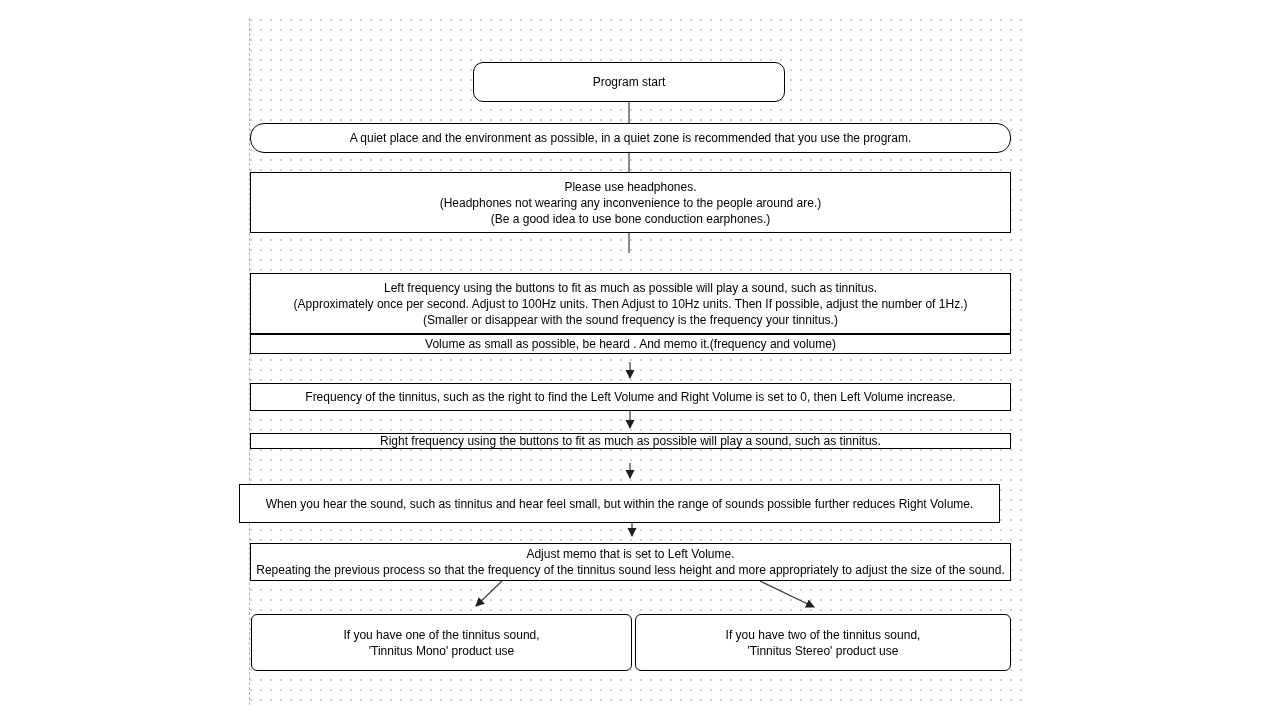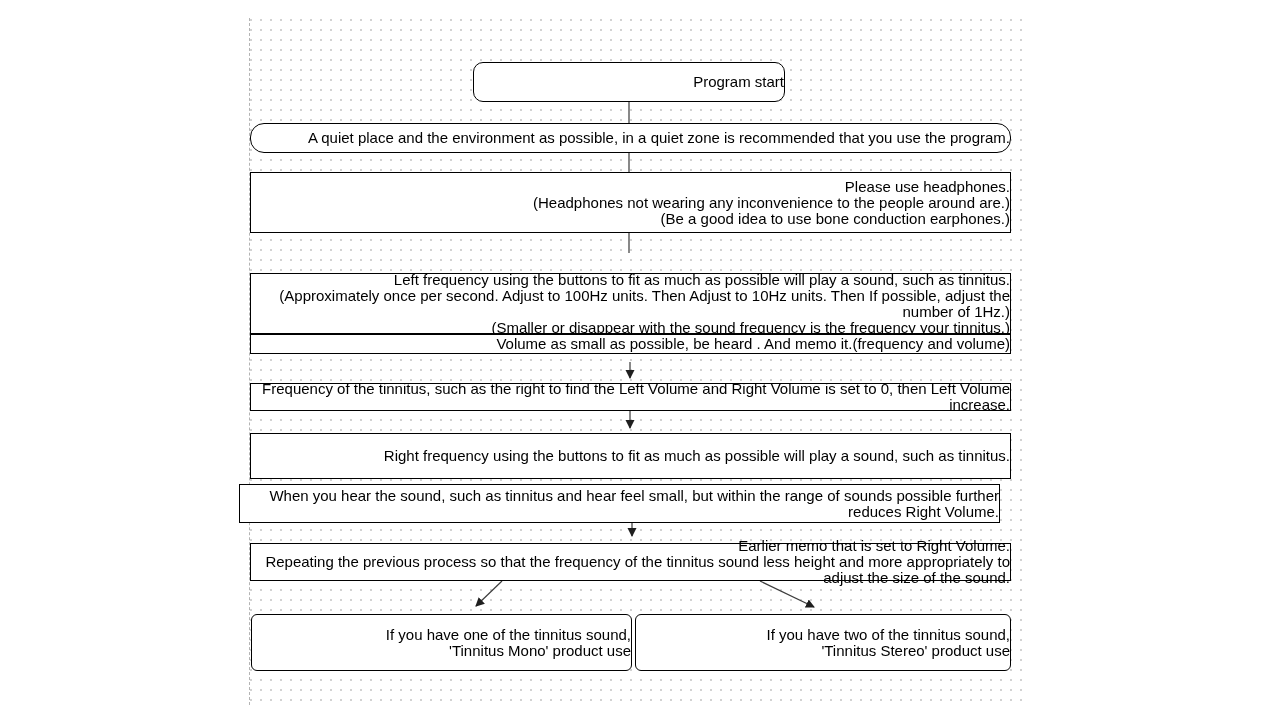--- a/index.html
+++ b/index.html
@@ -31,37 +31,37 @@
   }
   .node {
     position: absolute;
     box-sizing: border-box;
     background: #ffffff;
     border: 1px solid #000000;
     display: flex;
     flex-direction: column;
     justify-content: center;
     align-items: center;
-    text-align: right;
-    font-size: 15px;
+    text-align: center;
+    font-size: 12px;
     line-height: 16px;
     color: #000000;
     z-index: 2;
   }
   .rounded { border-radius: 6px; }
   .line { width: 100%; }
 
   
   #start-node     { left: 473px; top: 62px;  width: 312px; height: 40px; border-radius: 10px; }
   #step-1 { left: 250px; top: 123px; width: 761px; height: 30px; border-radius: 14px; }
   #step-2 { left: 250px; top: 172px; width: 761px; height: 61px; }
   #step-3 { left: 250px; top: 253px; width: 761px; height: 61px; margin-top: 20px; }
   #step-4 { left: 250px; top: 334px; width: 761px; height: 20px; }
   #step-5 { left: 250px; top: 383px; width: 761px; height: 28px; }
-  #step-6 { left: 250px; top: 433px; width: 761px; height: 46px; }
+  #step-6 { left: 250px; top: 433px; width: 761px; height: 16px; }
   #step-7 { left: 239px; top: 484px; width: 761px; height: 39px; }
   #step-8 { left: 250px; top: 543px; width: 761px; height: 38px; }
   #outcome-mono   { left: 251px; top: 614px; width: 381px; height: 57px; }
   #outcome-stereo { left: 635px; top: 614px; width: 376px; height: 57px; }
 
   #connectors {
     position: absolute;
     left: 0; top: 0;
     width: 1280px;
     height: 720px;
@@ -126,21 +126,21 @@
 
   <div class="node" id="step-6">
     <div class="line">Right frequency using the buttons to fit as much as possible will play a sound, such as tinnitus.</div>
   </div>
 
   <div class="node" id="step-7">
     <div class="line">When you hear the sound, such as tinnitus and hear feel small, but within the range of sounds possible further reduces Right Volume.</div>
   </div>
 
   <div class="node" id="step-8">
-    <div class="line">Earlier memo that is set to Right Volume.</div>
+    <div class="line">Adjust memo that is set to Left Volume.</div>
     <div class="line">Repeating the previous process so that the frequency of the tinnitus sound less height and more appropriately to adjust the size of the sound.</div>
   </div>
 
   <div class="node rounded" id="outcome-mono">
     <div class="line">If you have one of the tinnitus sound,</div>
     <div class="line">'Tinnitus Mono' product use</div>
   </div>
 
   <div class="node rounded" id="outcome-stereo">
     <div class="line">If you have two of the tinnitus sound,</div>

